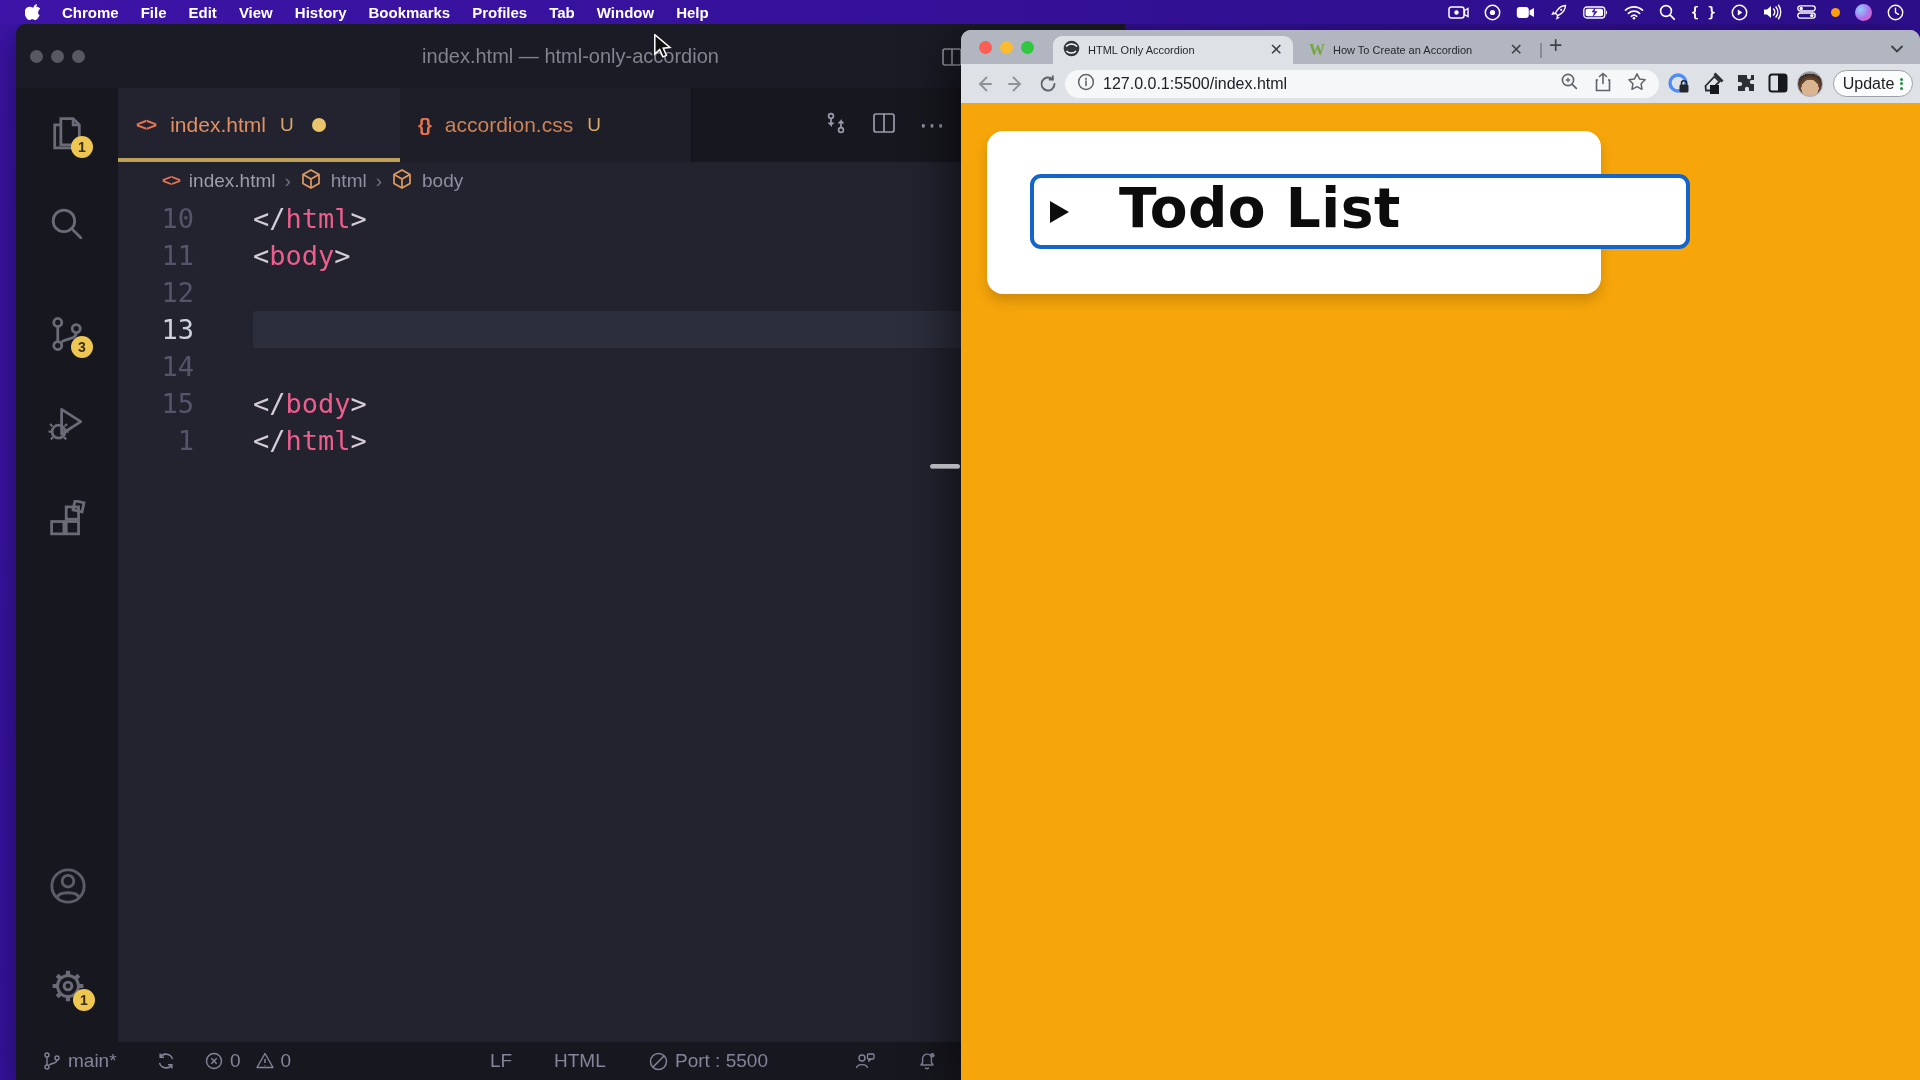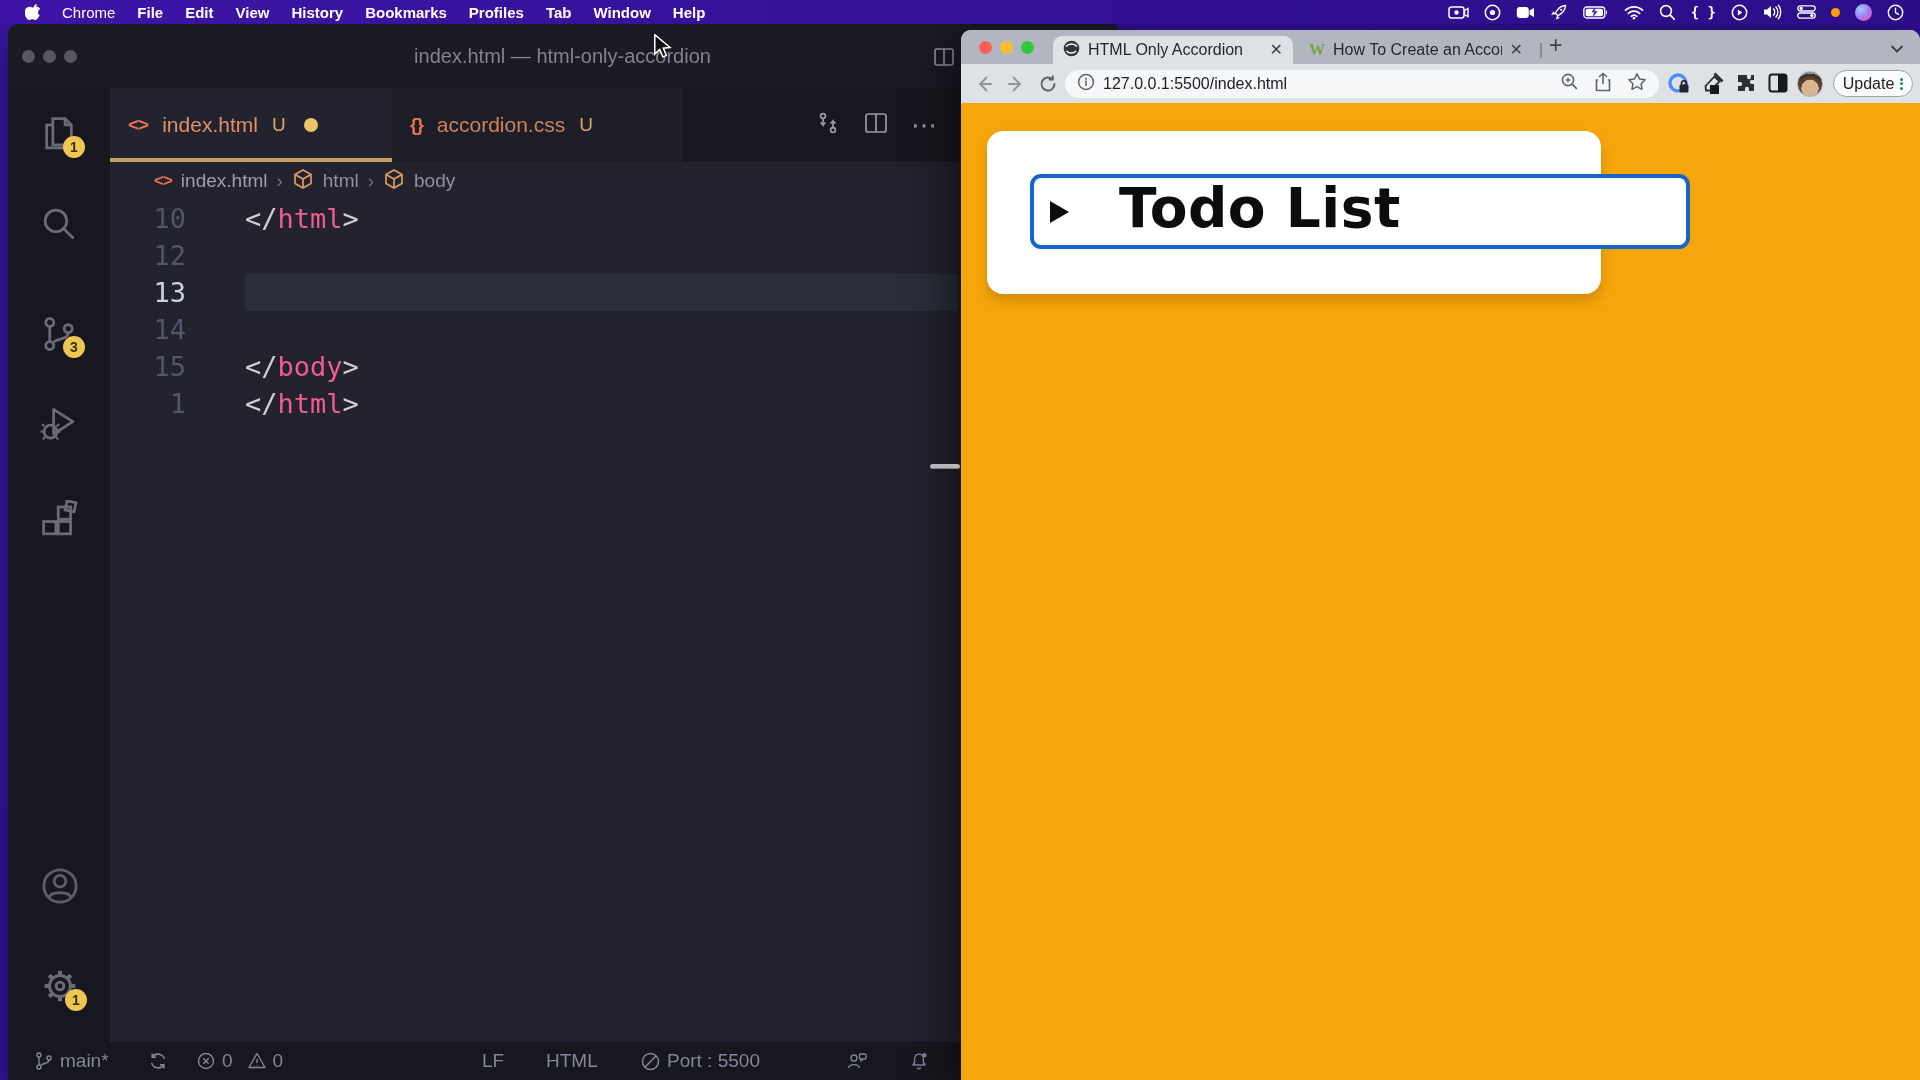--- a/index.html
+++ b/index.html
@@ -6,29 +6,29 @@
   html,body { width:1920px; height:1080px; overflow:hidden; }
   body { font-family:"Liberation Sans", sans-serif; background:#2e1095; }
   .screen { position:relative; width:1920px; height:1080px; background:linear-gradient(120deg,#3b14a6,#2a0d88); }
 
   
   .menubar { position:absolute; left:0; top:0; width:1920px; height:24px;
     background:linear-gradient(90deg,#3d14a7,#2b0e88); display:flex; align-items:center;
     color:#fff; font-size:15px; padding:0 10px 0 14px; z-index:10; }
   .mb-left { display:flex; align-items:center; }
   .mb-item { padding:0 11px; white-space:nowrap;font-weight:bold; }
-  .mb-app { font-weight:400;text-align:right; }
+  .mb-app { font-weight:700;text-align:right; }
   .mb-right { margin-left:auto; display:flex; align-items:center; gap:15px; padding-right:6px; }
   .mb-right svg { display:block; }
   .siri-orb { width:17px; height:17px; border-radius:50%;
     background:radial-gradient(circle at 32% 32%, #8fd0f8, #b06ff0 55%, #ef5da8 85%); }
   .rec-dot { width:9px; height:9px; border-radius:50%; background:#ff9d0a; }
 
   
-  .vscode { position:absolute; left:8px; top:24px; width:1109px; height:1056px;
+  .vscode { position:absolute; left:16px; top:24px; width:1109px; height:1056px;
     background:#232330; border-radius:10px 0 0 0; box-shadow:0 12px 34px rgba(0,0,0,.45); z-index:1; }
   .vs-titlebar { position:absolute; left:0; top:0; width:100%; height:64px; background:#1b1b26; border-radius:10px 0 0 0; }
   .lights { position:absolute; left:14px; top:26px; display:flex; gap:8px; }
   .light { width:13px; height:13px; border-radius:50%; background:#585862; }
   .vs-title { position:absolute; left:0; top:21px; width:100%; text-align:center; color:#83838f; font-size:20px; }
   .vs-layout { position:absolute; right:28px; top:21px; display:flex; gap:15px; align-items:center; }
   .vs-layout .divider { width:1px; height:22px; background:#46465a; }
 
   .activitybar { position:absolute; left:0; top:64px; width:102px; height:954px; background:#17171f; }
   .ab-icon { position:absolute; left:31px; width:40px; height:40px; }
@@ -67,21 +67,21 @@
   .sb-item { position:absolute; top:0; height:38px; display:flex; align-items:center; gap:6px; }
 
   
   .chrome { position:absolute; left:961px; top:30px; width:959px; height:1050px; border-radius:10px 10px 0 0;
     background:#dee1e6; box-shadow:-14px 6px 44px rgba(0,0,0,.5); z-index:2; }
   .tabstrip { position:absolute; left:0; top:0; width:100%; height:34px; background:#b2b6c0; border-radius:10px 10px 0 0; }
   .c-light { position:absolute; top:11px; width:13px; height:13px; border-radius:50%; }
   .c-tab { position:absolute; top:6px; height:28px; display:flex; align-items:center; padding:0 10px; border-radius:9px 9px 0 0; }
   .c-tab.active { left:92px; width:240px; background:#dee1e6; }
   .c-tab.inactive { left:338px; width:234px; }
-  .c-tab .t-label { font-size:16px; color:#26282d; margin:0 8px; white-space:nowrap; overflow:hidden; flex:1; }
+  .c-tab .t-label { font-size:11px; color:#26282d; margin:0 8px; white-space:nowrap; overflow:hidden; flex:1; }
   .t-close { font-size:16px; color:#3c4043; margin-left:auto; line-height:1; }
   .w-fav { font-weight:700; font-size:16px; color:#74a73f; font-family:"Liberation Serif",serif; }
   .tab-sep { position:absolute; left:579px; top:13px; width:1.5px; height:15px; background:#878b94; }
   .newtab { position:absolute; left:588px; top:2px; font-size:23px; color:#3c4043; }
   .strip-chevron { position:absolute; right:16px; top:10px; }
 
   .ctoolbar { position:absolute; left:0; top:34px; width:100%; height:39px; background:#dee1e6; }
   .nav-ico { position:absolute; top:9px; }
   .omnibox { position:absolute; left:104px; top:5.5px; width:594px; height:28px; background:#f6f7f9; border-radius:14px;
     display:flex; align-items:center; padding:0 12px; }
@@ -340,20 +340,24 @@
             <path d="M11 2l8 4.5v9L11 20l-8-4.5v-9z" fill="none" stroke="#df9a5e" stroke-width="1.7"></path>
             <path d="M3 6.5l8 4.5 8-4.5M11 11v9" fill="none" stroke="#df9a5e" stroke-width="1.7"></path>
           </svg></span>
       <span>body</span>
     </div>
 
     <div class="codearea">
       <div class="code-line">
           <span class="ln">10</span>
           <span class="lc"><span class="punct">&lt;/</span><span class="tagname">html</span><span class="punct">&gt;</span></span>
+        </div>
+      <div class="code-line">
+          <span class="ln">11</span>
+          <span class="lc"><span class="punct">&lt;</span><span class="tagname">body</span><span class="punct">&gt;</span></span>
         </div>
       <div class="code-line">
           <span class="ln">12</span>
           <span class="lc"><span class="punct"></span><span class="tagname"></span><span class="punct"></span></span>
         </div>
       <div class="code-line active">
           <span class="hl"></span>
           <span class="ln">13</span>
           <span class="lc"><span class="punct"></span><span class="tagname"></span><span class="punct"></span></span>
         </div>

